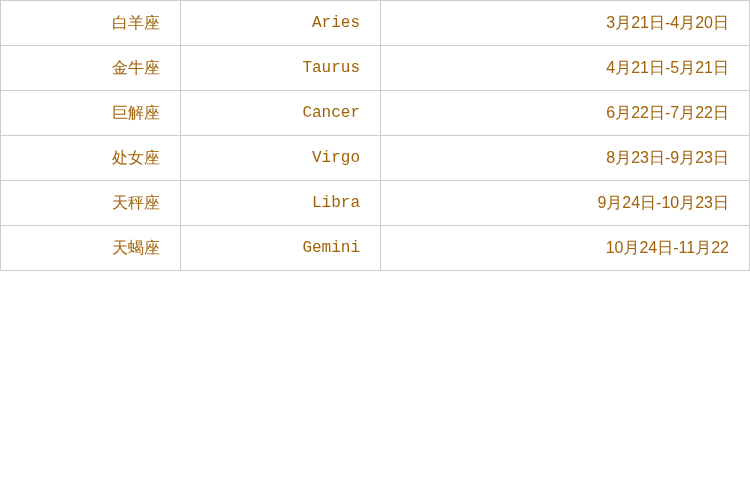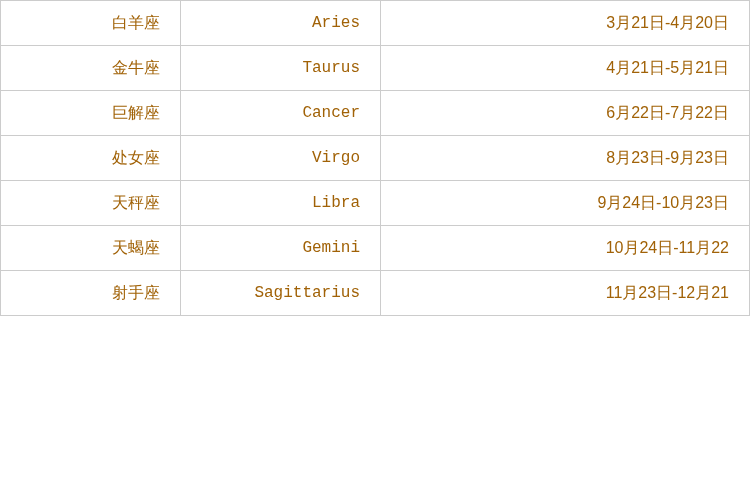--- a/index.html
+++ b/index.html
@@ -83,20 +83,15 @@
         <tr>
       <td>天秤座</td>
       <td>Libra</td>
       <td>9月24日-10月23日</td>
     </tr>
         <tr>
       <td>天蝎座</td>
       <td>Gemini</td>
       <td>10月24日-11月22</td>
     </tr>
-        <tr>
-      <td>射手座</td>
-      <td>Sagittarius</td>
-      <td>11月23日-12月21</td>
-    </tr>
       </tbody>
   </table>
 </div>
 
 </body></html>

